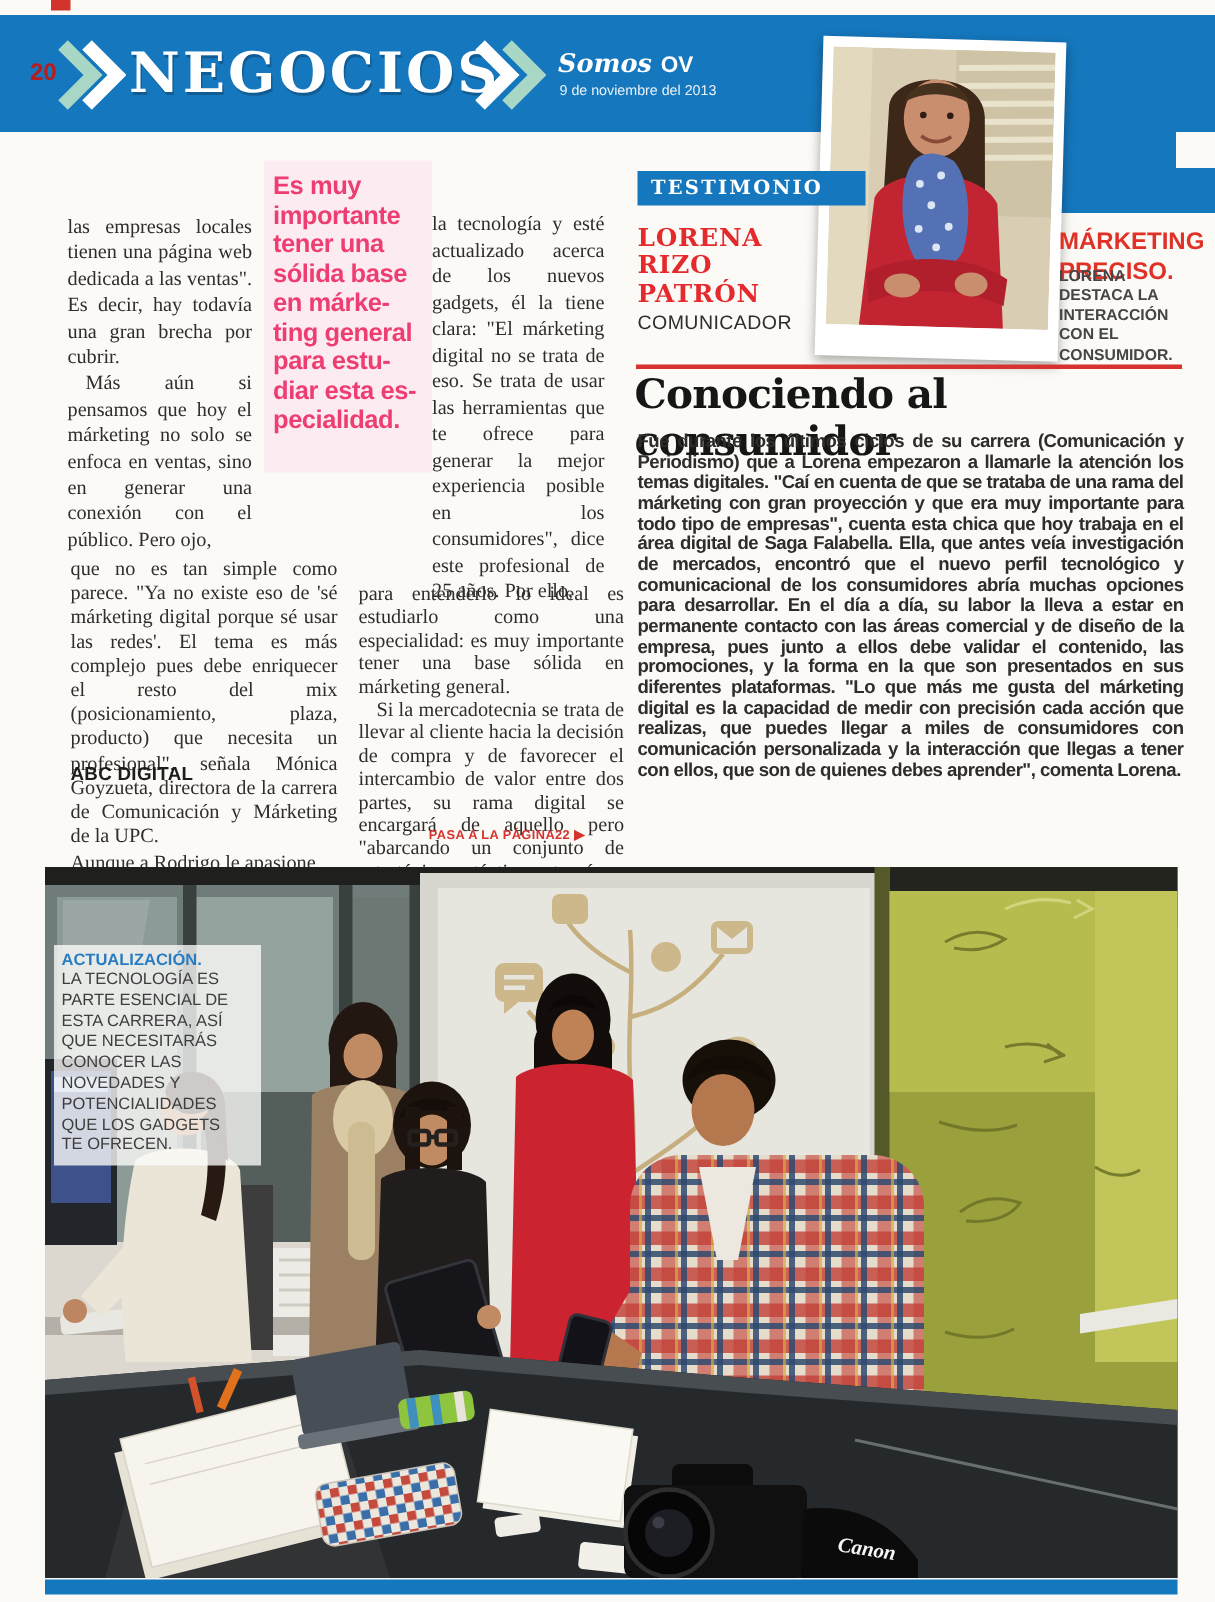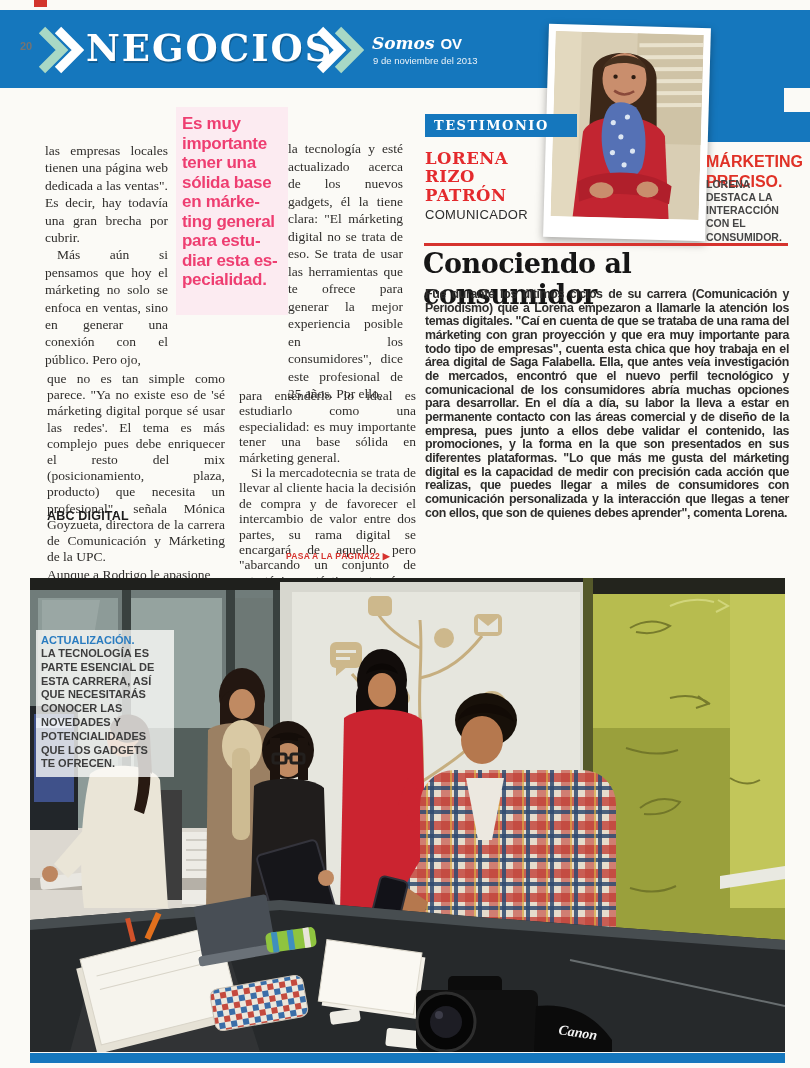--- a/index.html
+++ b/index.html
@@ -5,21 +5,21 @@
   html,body{margin:0;padding:0;background:#e9e7e2;}
   #page{position:relative;width:810px;height:1068px;background:#fbfaf6;overflow:hidden;
         font-family:"Liberation Sans",sans-serif;}
   .abs{position:absolute;}
 
   
   .hdr-bar{left:0;top:10px;width:810px;height:78px;background:#1577bd;}
   .hdr-right-block{left:558px;top:88px;width:252px;height:54px;background:#1577bd;}
   .hdr-notch{left:784px;top:88px;width:26px;height:24px;background:#fbfaf6;}
   .red-tick{left:34px;top:0;width:13px;height:7px;background:#d2342c;}
-  .page-num{left:20px;top:40px;color:#737373;font-size:11px;font-weight:bold;}
+  .page-num{left:20px;top:40px;color:#b91c1c;font-size:16px;font-weight:bold;}
   .negocios{left:86px;top:26px;color:#fff;font-family:"DejaVu Serif",serif;font-weight:bold;
             font-size:37px;letter-spacing:2px;text-shadow:1px 2px 0 rgba(0,0,0,.22);}
   .somos{left:372px;top:33px;color:#fff;font-family:"DejaVu Serif",serif;
          font-style:italic;font-weight:bold;font-size:17px;}
   .somos-ov{font-family:"Liberation Sans",sans-serif;font-style:normal;font-weight:bold;font-size:15px;}
   .hdr-date{left:373px;top:55px;color:#eaf2f8;font-size:9.5px;}
 
   
   .polaroid{left:546px;top:26px;width:162px;height:213px;background:#fff;
             box-shadow:0 3px 8px rgba(0,0,0,.35);transform:rotate(1.6deg);padding:0;}
@@ -58,21 +58,21 @@
   .subhead{left:47px;top:509px;color:#1c1c1c;font-weight:bold;font-size:12.5px;letter-spacing:.2px;}
   .lastline{left:47px;top:527px;width:178px;font-size:13.5px;}
   .pasa{left:240px;top:551px;width:150px;text-align:right;color:#d6332e;font-weight:bold;
         font-size:8.5px;letter-spacing:.3px;}
   .pasa .tri{color:#d6332e;font-size:9px;}
 
   
   .photo{left:30px;top:578px;width:755px;height:474px;background:#3c3c38;}
   .photo-caption{left:36px;top:630px;width:128px;background:rgba(252,252,250,.78);padding:4px 5px 6px 5px;}
   .photo-caption .cap-title{color:#2a7cc0;font-weight:bold;font-size:11px;}
-  .photo-caption .cap-body{color:#3d3d3d;font-weight:bold;font-size:11px;line-height:13.8px;
+  .photo-caption .cap-body{color:#3d3d3d;font-weight:normal;font-size:11px;line-height:13.8px;
         white-space:pre-line;margin-top:1px;}
   .bottom-bar{left:30px;top:1053px;width:755px;height:10px;background:#1577bd;}
 </style>
 </head>
 <body>
 
 <div id="page">
 
   <div class="abs red-tick"></div>
   <div class="abs hdr-bar"></div>

